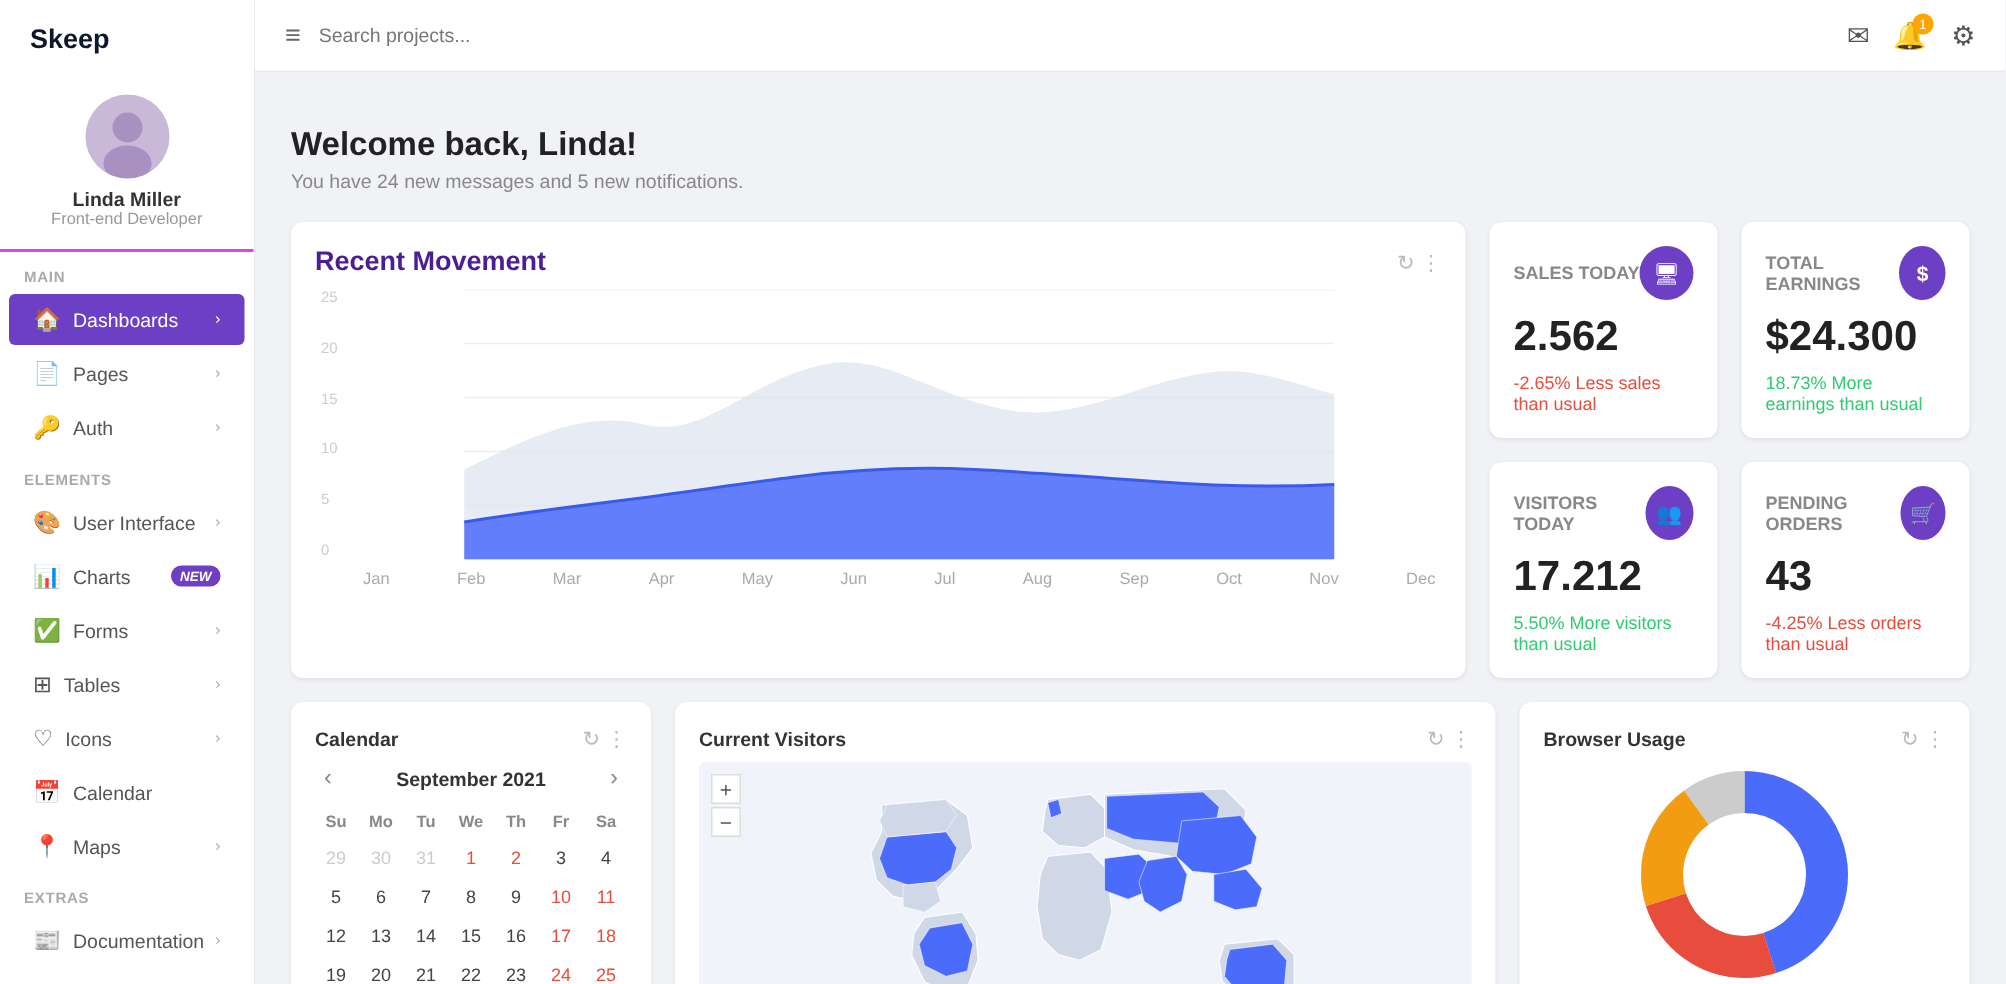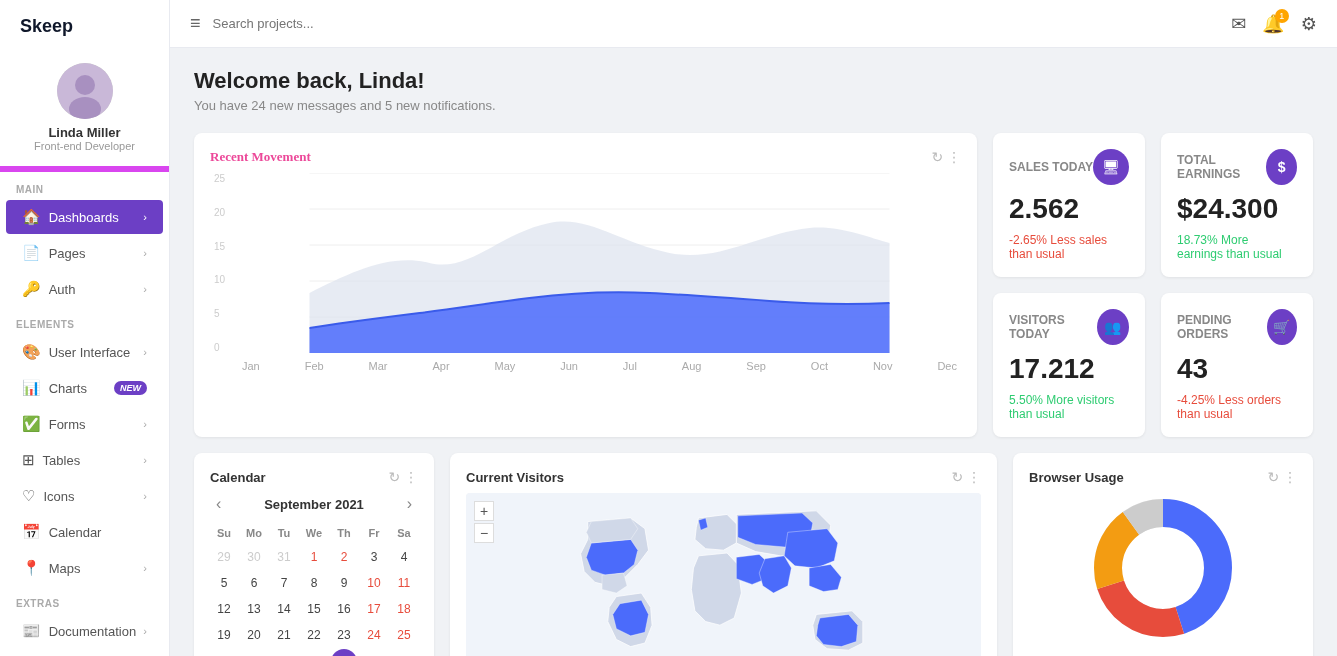--- a/index.html
+++ b/index.html
@@ -20,21 +20,21 @@
       padding: 16px 20px;
       font-size: 18px;
       font-weight: 700;
       color: #0f172a;
     }
     .sidebar-user {
       display: flex;
       flex-direction: column;
       align-items: center;
       padding: 10px 0 14px;
-      border-bottom: 6px solid #d946ef;
+      border-bottom: 2px solid #d946ef;
     }
     .sidebar-avatar {
       width: 56px;
       height: 56px;
       border-radius: 50%;
       background: #ccc;
       overflow: hidden;
       margin-bottom: 6px;
     }
     .sidebar-avatar svg { width: 100%; height: 100%; }
@@ -119,21 +119,21 @@
       width: 14px;
       height: 14px;
       display: flex;
       align-items: center;
       justify-content: center;
     }
 
     
     #content {
       flex: 1;
-      padding: 20px 24px;
+      padding: 35px 24px;
       overflow-y: auto;
       background: #f0f2f5;
     }
     .welcome-section { margin-bottom: 20px; }
     .welcome-title { font-size: 22px; font-weight: 700; color: #222; }
     .welcome-sub { font-size: 13px; color: #888; margin-top: 4px; }
     .card {
       background: #fff;
       border-radius: 8px;
       padding: 16px;
@@ -360,21 +360,21 @@
   <div id="content">
     <div class="welcome-section">
       <div class="welcome-title">Welcome back, Linda!</div>
       <div class="welcome-sub">You have 24 new messages and 5 new notifications.</div>
     </div>
 
     <div class="top-section">
 
       <div class="card">
         <div class="card-header">
-          <span class="card-title" style="color:#ec4899; font-size:13px; font-weight:600; text-transform:none;font-family:Liberation Serif, serif;">Recent Movement</span>
+          <span class="card-title" style="color:#4c1d95; font-size:18px; font-weight:600; text-transform:none;">Recent Movement</span>
           <div class="card-actions">↻ ⋮</div>
         </div>
 
         <div style="position:relative; margin-left:28px;">
           <div class="y-axis" style="position:absolute;left:-28px;top:0;height:180px;">
             <span>25</span>
               <span>20</span>
               <span>15</span>
               <span>10</span>
               <span>5</span>

